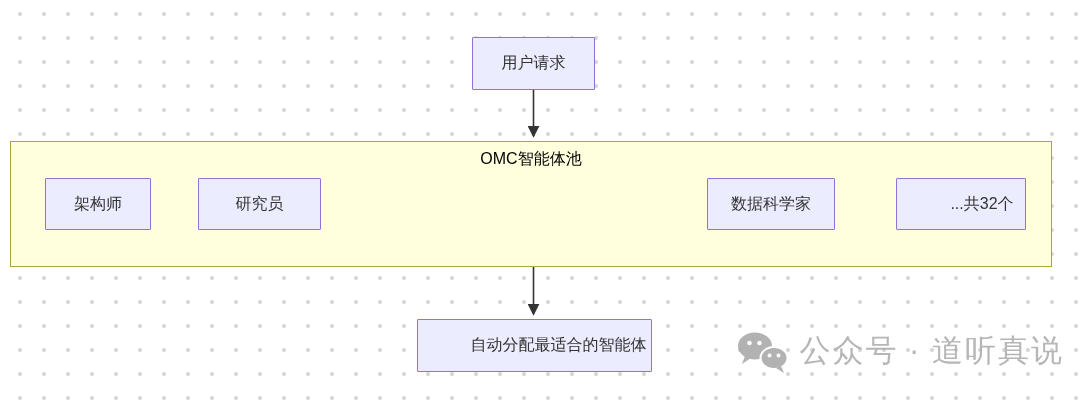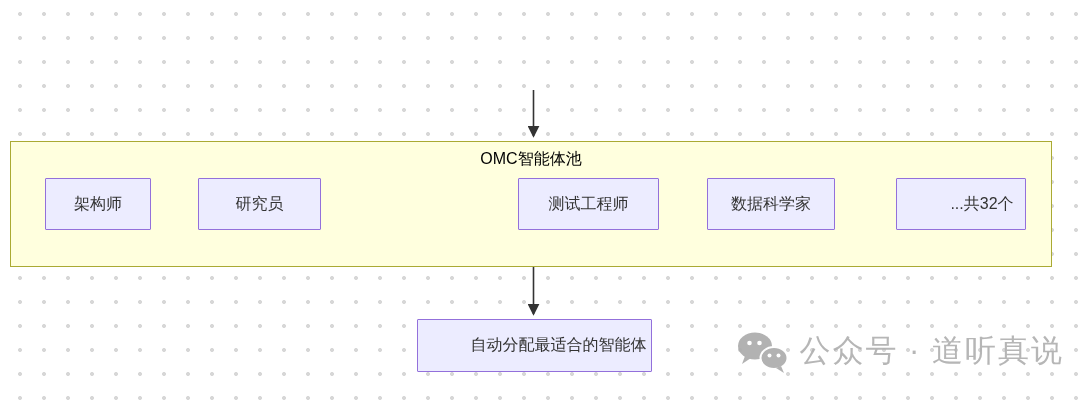--- a/index.html
+++ b/index.html
@@ -74,31 +74,31 @@
     font-size: 31px;
     letter-spacing: 2px;
     white-space: nowrap;
   }
 </style>
 </head>
 <body>
 
 <div class="canvas">
 
+  <div class="node node-top">
+    <span>用户请求</span>
+  </div>
 
   <div class="pool">
     <div class="pool-title">OMC智能体池</div>
     <div class="node agent agent-1">
       <span>架构师</span>
     </div>
     <div class="node agent agent-2">
       <span>研究员</span>
-    </div>
-    <div class="node agent agent-4">
-      <span>测试工程师</span>
     </div>
     <div class="node agent agent-5">
       <span>数据科学家</span>
     </div>
     <div class="node agent agent-6">
       <span>...共32个</span>
     </div>
   </div>
 
   <div class="node node-bottom">

